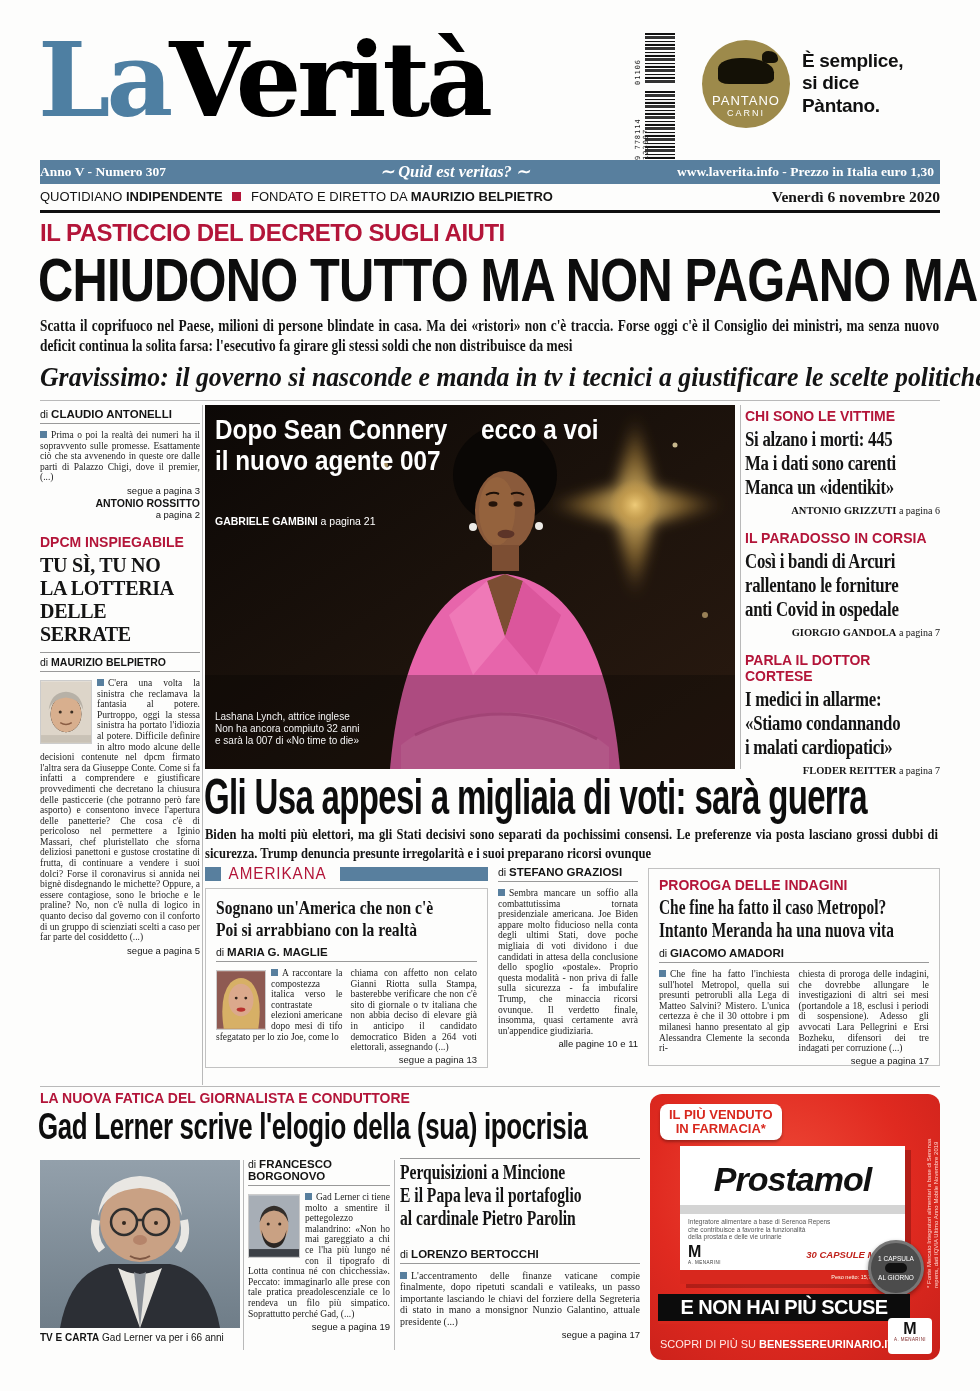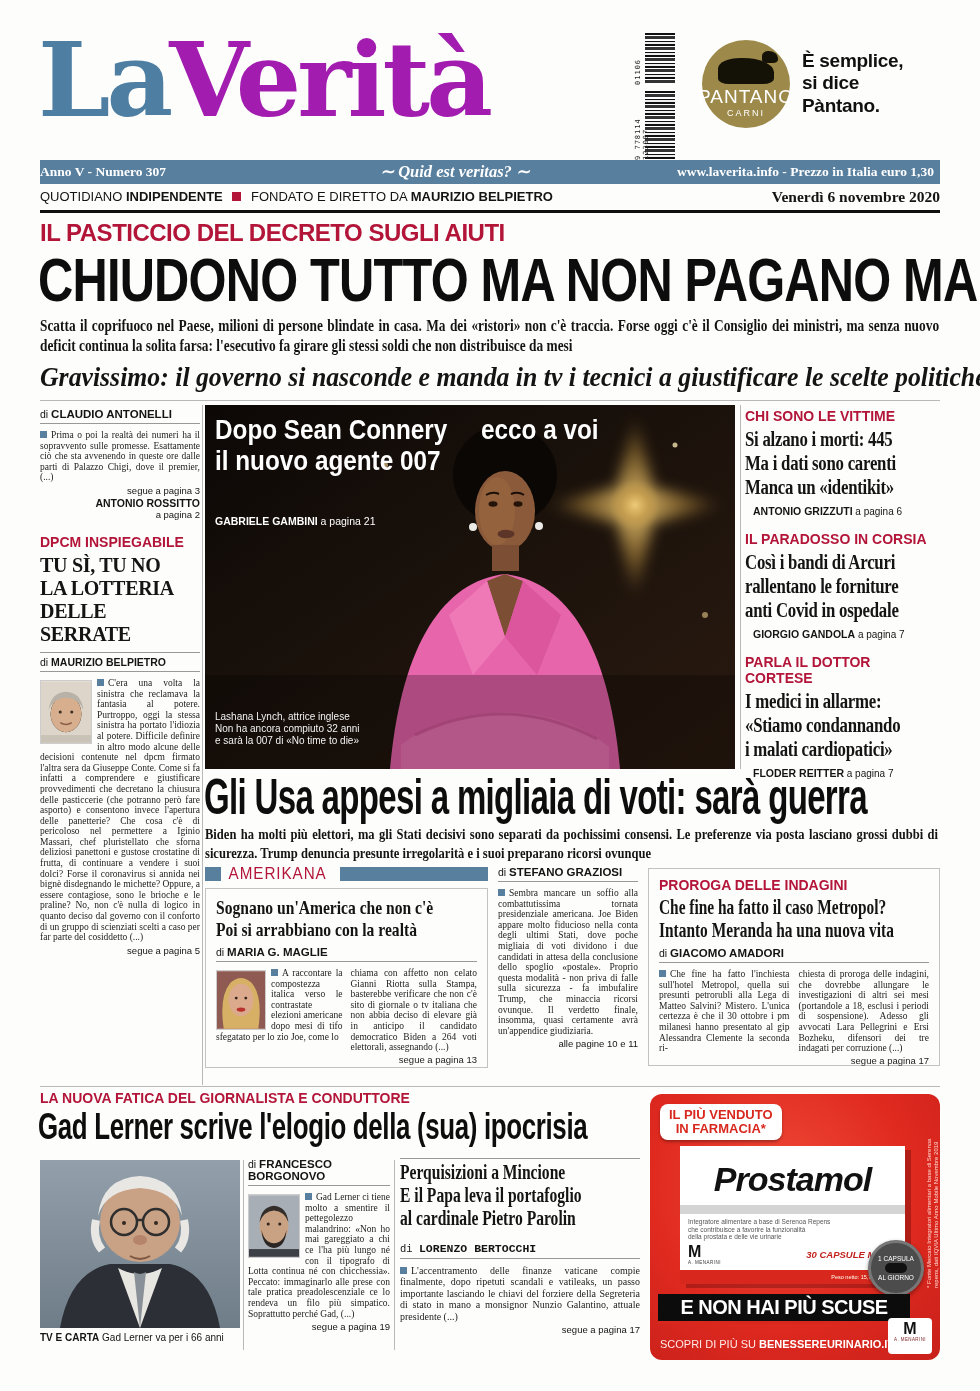--- a/index.html
+++ b/index.html
@@ -13,34 +13,34 @@
   .sans { font-family:"Liberation Sans", sans-serif; }
   .serif { font-family:"Liberation Serif", serif; }
   .hline { position:absolute; background:#b9b9b9; height:1px; }
   .vline { position:absolute; background:#b9b9b9; width:1px; }
   .sqx { display:inline-block; transform-origin:0 50%; white-space:nowrap; }
 
   
   #logo { left:38px; top:28px; font-family:"DejaVu Serif", serif; font-weight:bold;
           font-size:103px; line-height:1; letter-spacing:-4px; }
   #logo .la { color:#4e7fa2; }
-  #logo .verita { color:#a21caf; }
+  #logo .verita { color:#000000; }
   #barcode { left:633px; top:33px; width:44px; height:127px; }
   #barcode .bc { position:absolute; left:12px; width:30px;
      background:repeating-linear-gradient(to bottom,#111 0 2px,#fff 2px 3px,#333 3px 6px,#fff 6px 8px,#111 8px 9px,#eee 9px 11px); }
   #barcode .num { position:absolute; font-family:"DejaVu Sans Mono", monospace; font-size:7px;
      color:#222; writing-mode:vertical-rl; transform:rotate(180deg); left:1px; letter-spacing:1px; }
   #pantano { left:698px; top:36px; width:242px; height:118px; }
   #pantano .circle { position:absolute; left:4px; top:4px; width:88px; height:88px; border-radius:50%;
      background:#9d8a4b; display:flex; flex-direction:column; align-items:center; justify-content:flex-end; padding-bottom:10px; }
   #pantano .cow { position:absolute; top:18px; left:16px; width:56px; height:26px; background:#141106;
      border-radius:40% 55% 20% 20%; }
   #pantano .cow:before { content:""; position:absolute; right:-4px; top:-7px; width:16px; height:12px;
      background:#141106; border-radius:40% 60% 30% 30%; }
-  #pantano .bname { color:#fff; font-size:19px; letter-spacing:1px; font-family:"Liberation Sans",sans-serif;margin-top:16px; }
+  #pantano .bname { color:#fff; font-size:13px; letter-spacing:1px; font-family:"Liberation Sans",sans-serif;margin-top:16px; }
   #pantano .bsub  { color:#fff; font-size:9px; letter-spacing:2px; font-family:"Liberation Sans",sans-serif; }
   #pantano .slogan { position:absolute; left:104px; top:14px; font-family:"Liberation Sans",sans-serif;
      font-weight:bold; font-size:19px; line-height:1.18; color:#101010; letter-spacing:-0.3px; }
   #bluebar { left:40px; top:160px; width:900px; height:24px; background:#587f9e; color:#fff;
      display:flex; align-items:center; }
   #bluebar .issue { font-weight:bold; font-size:13.5px; padding-left:0; }
   #bluebar .motto { position:absolute; left:0; right:70px; text-align:center; font-style:italic;
      font-size:16.5px; font-weight:bold; }
   #bluebar .site { margin-left:auto; font-weight:bold; font-size:13.5px; padding-right:6px; }
   #tagrow { left:40px; top:189px; width:900px; height:20px; font-size:13px; }
@@ -76,21 +76,21 @@
   #photo-main { left:205px; top:405px; width:530px; height:364px; background:#000000; }
   #photo-title { position:absolute; left:10px; top:10px; color:#fff;
       font-family:"Liberation Sans",sans-serif; font-weight:bold; font-size:27px; line-height:31px; }
   #photo-byline { position:absolute; left:10px; top:110px; color:#fff;
       font-family:"Liberation Sans",sans-serif; font-size:10.5px; }
   #photo-caption { position:absolute; left:10px; bottom:22px; color:#f2f2f2;
       font-family:"Liberation Sans",sans-serif; font-size:10px; line-height:12px; }
   #colR { left:745px; top:408px; width:195px; }
   .rc-kick { font-size:14px; margin-bottom:3px; }
   .rc-head { font-weight:bold; font-size:20px; line-height:24px; letter-spacing:-0.3px; }
-  .rc-by { font-family:Liberation Sans, sans-serif; font-size:10px; margin:6px 8px 14px; }
+  .rc-by { font-family:Liberation Serif, serif; font-size:10px; margin:6px 0 14px;text-align:right; }
   .rc-by b { font-size:10.5px; }
 
   
   #usa-headline { left:204px; top:768px; font-family:"Liberation Sans",sans-serif; font-weight:bold;
       font-size:50px; letter-spacing:-1px; color:#0d0d0d; }
   #usa-deck { left:205px; top:824px; width:735px; font-weight:bold; font-size:15.5px; line-height:19px; }
   #usa-deck .sqx { width:905px; }
 
   
   #amerik-label { left:205px; top:866px; width:283px; height:16px; display:flex; align-items:center; }
@@ -476,21 +476,21 @@
     </div>
     <div class="cont">segue a pagina 19</div>
   </div>
 
   <div class="abs" id="vatican">
     <div class="head">
       <div class="sqx" style="transform:scaleX(0.78);">Perquisizioni a Mincione</div>
       <div class="sqx" style="transform:scaleX(0.78);">E il Papa leva il portafoglio</div>
       <div class="sqx" style="transform:scaleX(0.78);">al cardinale Pietro Parolin</div>
     </div>
-    <div class="byrow" style="margin-top:12px;font-family:Liberation Mono, monospace;">
+    <div class="byrow" style="margin-top:18px;">
       <span>di</span> <b>LORENZO BERTOCCHI</b>
     </div>
     <div class="body" style="font-size:10px; line-height:11.4px;">
       <span class="bullet"></span><span>L'accentramento delle finanze vaticane compie finalmente, dopo ripetuti scandali e vatileaks, un passo importante lasciando le chiavi del forziere della Segreteria di stato in mano a monsignor Nunzio Galantino, attuale presidente (...)</span>
     </div>
     <div class="cont">segue a pagina 17</div>
   </div>
 
   <div class="abs" id="ad">
     <div class="badge">

